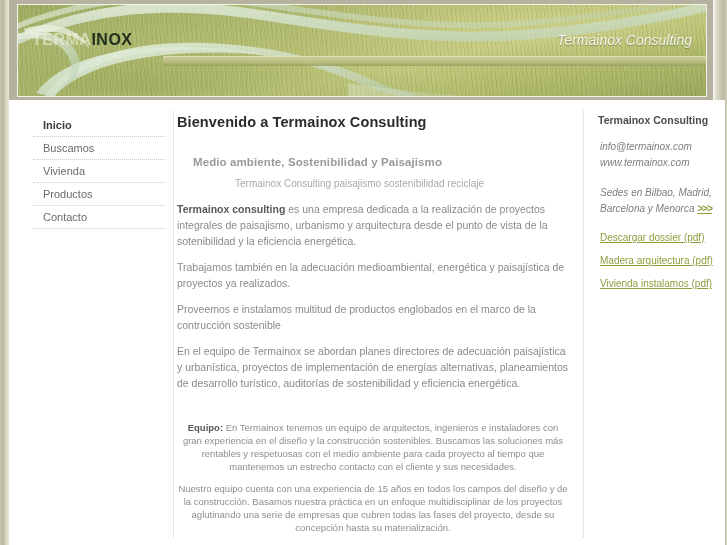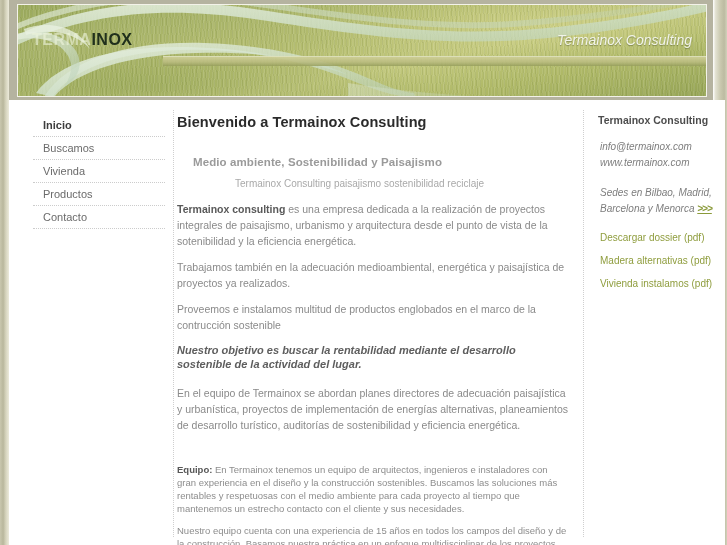--- a/index.html
+++ b/index.html
@@ -197,20 +197,21 @@
     font-weight: bold;
     font-style: italic;
     color: #5e5e5e;
   }
   .block-gap { height: 20px; }
   p.small {
     margin: 0 0 9px 0;
     font-size: 9.5px;
     line-height: 13px;
     color: #8d8d8d;
+    text-align: center;
   }
   p.small b { color: #575757; }
 
   
   .r-title {
     margin: 0 0 14px 0;
     font-size: 10.5px;
     font-weight: bold;
     color: #4d4d4d;
     padding-left: 10px;
@@ -229,20 +230,21 @@
     font-weight: bold;
     letter-spacing: -1px;
     cursor: pointer;
   }
   .r-link {
     display: block;
     margin-bottom: 12px;
     padding-left: 12px;
     font-size: 10px;
     color: #8f9d3e;
+    text-decoration: underline;
     cursor: pointer;
   }
 </style>
 </head>
 <body>
 
 <div id="page">
 
   <div class="edge-left"></div>
   <div class="edge-right"></div>
@@ -306,21 +308,20 @@
     </nav>
 
     <main class="col-main">
       <h1 class="main-title">Bienvenido a Termainox Consulting</h1>
       <h2 class="main-sub">Medio ambiente, Sostenibilidad y Paisajismo</h2>
       <div class="tagline">Termainox Consulting paisajismo sostenibilidad reciclaje</div>
 
       <p class="body"><b>Termainox consulting</b><span> es una empresa dedicada a la realización de proyectos integrales de paisajismo, urbanismo y arquitectura desde el punto de vista de la sotenibilidad y la eficiencia energética.</span></p>
       <p class="body">Trabajamos también en la adecuación medioambiental, energética y paisajística de proyectos ya realizados.</p>
       <p class="body">Proveemos e instalamos multitud de productos englobados en el marco de la contrucción sostenible</p>
-      <p class="objective">Nuestro objetivo es buscar la rentabilidad mediante el desarrollo sostenible de la actividad del lugar.</p>
       <p class="body">En el equipo de Termainox se abordan planes directores de adecuación paisajística y urbanística, proyectos de implementación de energías alternativas, planeamientos de desarrollo turístico, auditorías de sostenibilidad y eficiencia energética.</p>
 
       <div class="block-gap"></div>
 
       <p class="small"><b>Equipo:</b><span> En Termainox tenemos un equipo de arquitectos, ingenieros e instaladores con gran experiencia en el diseño y la construcción sostenibles. Buscamos las soluciones más rentables y respetuosas con el medio ambiente para cada proyecto al tiempo que mantenemos un estrecho contacto con el cliente y sus necesidades.</span></p>
       <p class="small">Nuestro equipo cuenta con una experiencia de 15 años en todos los campos del diseño y de la construcción. Basamos nuestra práctica en un enfoque multidisciplinar de los proyectos aglutinando una serie de empresas que cubren todas las fases del proyecto, desde su concepción hasta su materialización.</p>
 
     </main>
 
     <aside class="col-right">
@@ -330,18 +331,18 @@
         <div class="r-line">info@termainox.com</div>
         <div class="r-line">www.termainox.com</div>
       </div>
 
       <div class="r-group">
         <div class="r-line">Sedes en Bilbao, Madrid,</div>
         <div class="r-line"><span>Barcelona y Menorca </span><span class="r-arrow">&gt;&gt;&gt;</span></div>
       </div>
 
       <a class="r-link">Descargar dossier (pdf)</a>
-      <a class="r-link">Madera alternativas (pdf)</a>
+      <a class="r-link">Madera arquitectura (pdf)</a>
       <a class="r-link">Vivienda instalamos (pdf)</a>
     </aside>
 
   </div>
 </div>
 
 </body></html>

